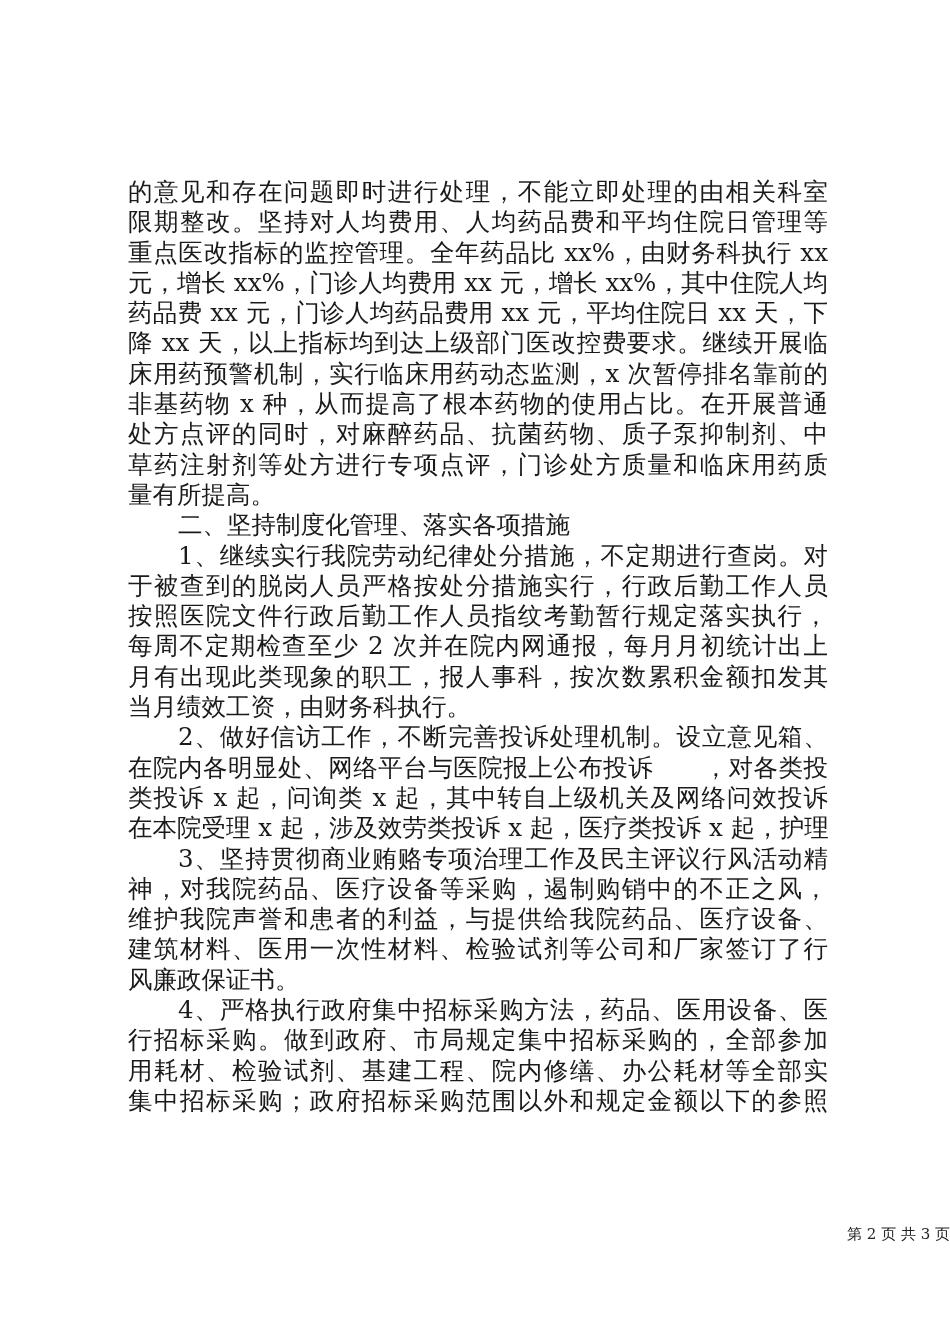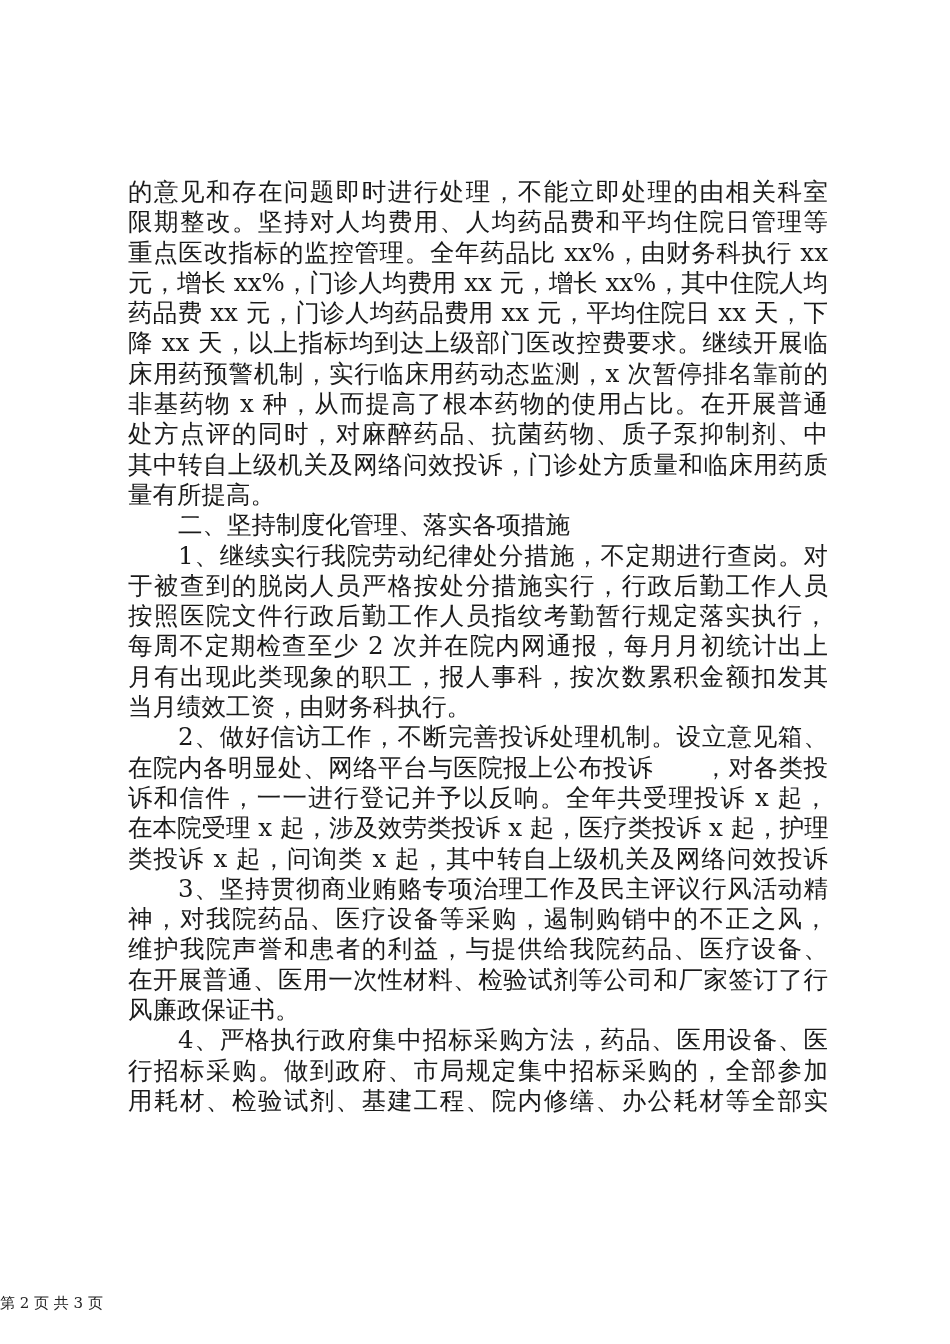--- a/index.html
+++ b/index.html
@@ -39,58 +39,58 @@
     .line.last {
       text-align-last: left;
     }
     .line.indent {
       padding-left: 50px;
     }
     .footer {
       position: absolute;
       left: 0;
       width: 950px;
-      top: 1293px;
-      text-align: left;
+      top: 1224px;
+      text-align: right;
       font-size: 15px;
       line-height: 20px;
       color: #222;
     }
   </style>
 </head>
 <body>
 
 <div class="page">
   <div class="body-text" id="body-text">
       <div class="line">的意见和存在问题即时进行处理，不能立即处理的由相关科室</div>
       <div class="line">限期整改。坚持对人均费用、人均药品费和平均住院日管理等</div>
       <div class="line">重点医改指标的监控管理。全年药品比 xx%，由财务科执行 xx</div>
       <div class="line">元，增长 xx%，门诊人均费用 xx 元，增长 xx%，其中住院人均</div>
       <div class="line">药品费 xx 元，门诊人均药品费用 xx 元，平均住院日 xx 天，下</div>
       <div class="line">降 xx 天，以上指标均到达上级部门医改控费要求。继续开展临</div>
       <div class="line">床用药预警机制，实行临床用药动态监测，x 次暂停排名靠前的</div>
       <div class="line">非基药物 x 种，从而提高了根本药物的使用占比。在开展普通</div>
       <div class="line">处方点评的同时，对麻醉药品、抗菌药物、质子泵抑制剂、中</div>
-      <div class="line">其中转自上级机关及网络问效投诉，门诊处方质量和临床用药质</div>
+      <div class="line">草药注射剂等处方进行专项点评，门诊处方质量和临床用药质</div>
       <div class="line last">量有所提高。</div>
       <div class="line indent last">二、坚持制度化管理、落实各项措施</div>
       <div class="line indent">1、继续实行我院劳动纪律处分措施，不定期进行查岗。对</div>
       <div class="line">于被查到的脱岗人员严格按处分措施实行，行政后勤工作人员</div>
       <div class="line">按照医院文件行政后勤工作人员指纹考勤暂行规定落实执行，</div>
       <div class="line">每周不定期检查至少 2 次并在院内网通报，每月月初统计出上</div>
       <div class="line">月有出现此类现象的职工，报人事科，按次数累积金额扣发其</div>
       <div class="line last">当月绩效工资，由财务科执行。</div>
       <div class="line indent">2、做好信访工作，不断完善投诉处理机制。设立意见箱、</div>
       <div class="line">在院内各明显处、网络平台与医院报上公布投诉　　，对各类投</div>
-      <div class="line">诉和信件，一一进行登记并予以反响。全年共受理投诉 x 起，</div>
+      <div class="line">类投诉 x 起，问询类 x 起，其中转自上级机关及网络问效投诉</div>
       <div class="line">在本院受理 x 起，涉及效劳类投诉 x 起，医疗类投诉 x 起，护理</div>
-      <div class="line">类投诉 x 起，问询类 x 起，其中转自上级机关及网络问效投诉</div>
       <div class="line indent">3、坚持贯彻商业贿赂专项治理工作及民主评议行风活动精</div>
       <div class="line">神，对我院药品、医疗设备等采购，遏制购销中的不正之风，</div>
       <div class="line">维护我院声誉和患者的利益，与提供给我院药品、医疗设备、</div>
-      <div class="line">在开展普通、医用一次性材料、检验试剂等公司和厂家签订了行</div>
+      <div class="line">建筑材料、医用一次性材料、检验试剂等公司和厂家签订了行</div>
       <div class="line last">风廉政保证书。</div>
       <div class="line indent">4、严格执行政府集中招标采购方法，药品、医用设备、医</div>
       <div class="line">行招标采购。做到政府、市局规定集中招标采购的，全部参加</div>
       <div class="line">用耗材、检验试剂、基建工程、院内修缮、办公耗材等全部实</div>
+      <div class="line">集中招标采购；政府招标采购范围以外和规定金额以下的参照</div>
     </div>
   <div class="footer">第 2 页  共 3 页</div>
 </div>
 
 </body></html>

